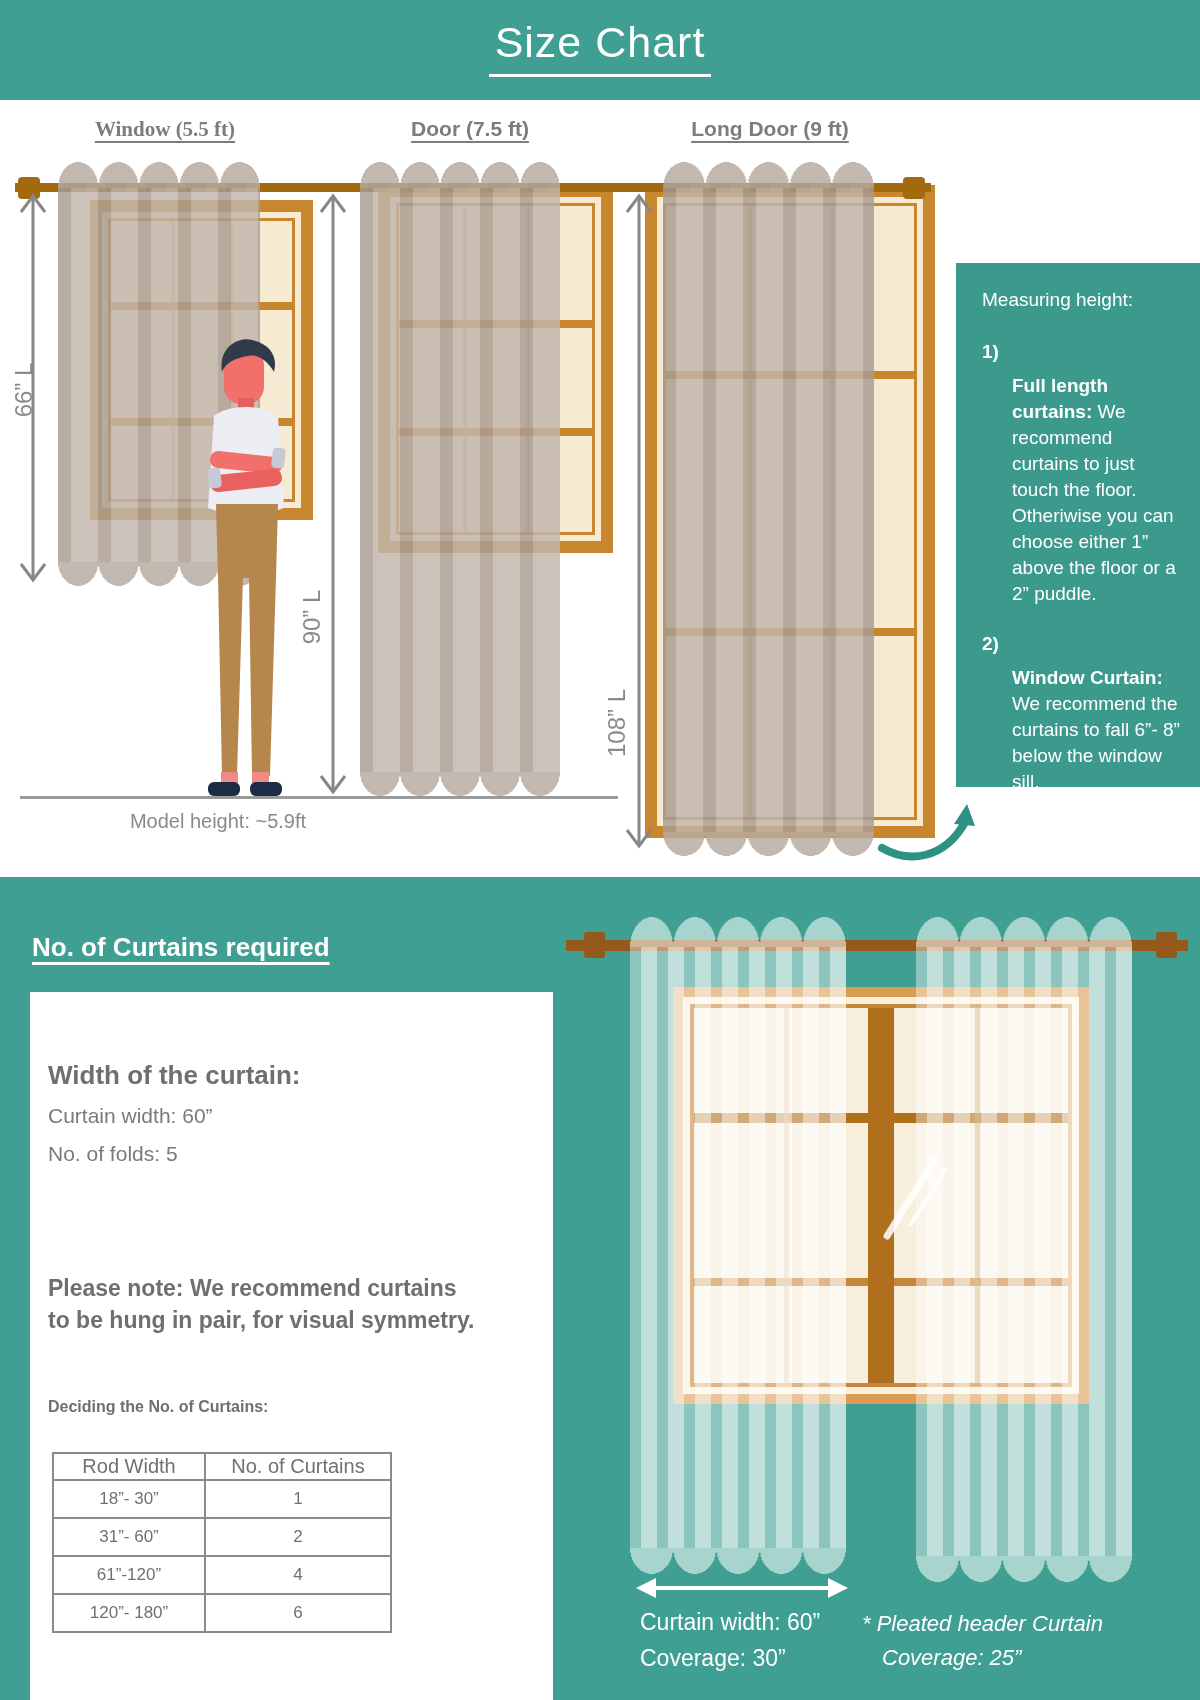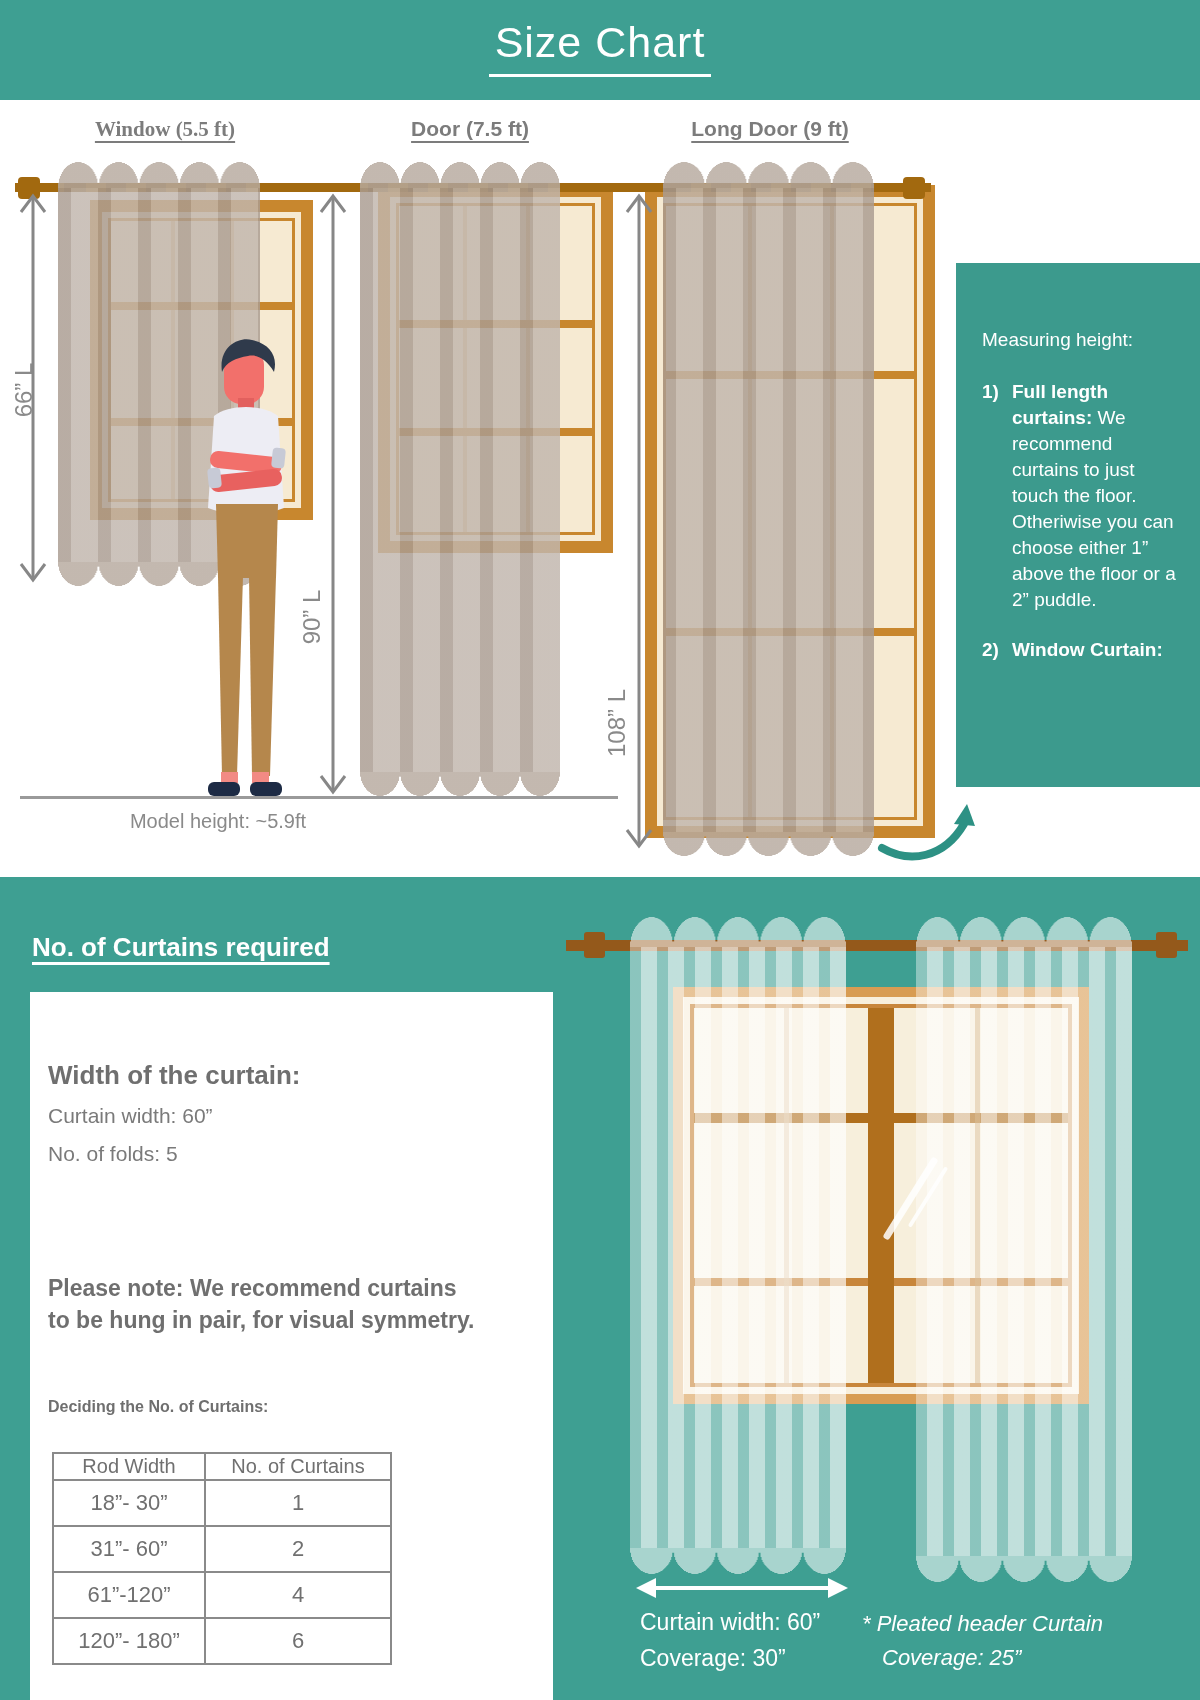--- a/index.html
+++ b/index.html
@@ -64,39 +64,39 @@
   .marrow{position:absolute;z-index:5;}
   .rot-label{position:absolute;width:130px;height:30px;text-align:center;color:#8A8A8A;font-size:24px;
              transform:rotate(-90deg);z-index:5;white-space:nowrap;}
   .floor{position:absolute;left:20px;top:796px;width:598px;height:3px;background:#9A9A9A;z-index:1;}
   .model-height{position:absolute;left:108px;top:810px;width:220px;text-align:center;color:#8A8A8A;
                 font-size:20px;z-index:5;}
 
   
   .mbox{position:absolute;left:956px;top:263px;width:244px;height:524px;background:#3C9A8D;z-index:6;
         color:#fff;padding:24px 18px 0 26px;font-size:19px;line-height:1.37;}
-  .mbox .mtitle{font-weight:500;margin-bottom:26px;margin-top:40px;}
+  .mbox .mtitle{font-weight:500;margin-bottom:26px;}
   .mitem{display:flex;margin-bottom:24px;}
   .mitem .num{width:30px;flex:0 0 30px;font-weight:700;}
-  .mitem .mtext{flex:1;}
+  .mitem .mtext{flex:1;margin-top:34px;}
   .mitem b{font-weight:700;}
 
   
   .bottom-teal{position:absolute;left:0;top:877px;width:1200px;height:823px;background:#3E9F92;z-index:0;}
   .bottom-title{position:absolute;left:32px;top:932px;color:#fff;font-size:26px;font-weight:700;
                 text-decoration:underline;text-underline-offset:6px;text-decoration-thickness:3px;z-index:6;}
   .white-box{position:absolute;left:30px;top:992px;width:523px;height:708px;background:#fff;z-index:1;}
   .gtxt{position:absolute;color:#7A7A7A;z-index:2;}
   .gbold{position:absolute;color:#6F6F6F;font-weight:700;z-index:2;}
 
   
   .rw-table{position:absolute;left:52px;top:1452px;z-index:2;border-collapse:collapse;}
   .rw-table th,.rw-table td{border:2px solid #8A8A8A;color:#707070;text-align:center;font-weight:400;}
   .rw-table th{font-size:20px;height:20px;}
-  .rw-table td{font-size:22px;height:46px;}
+  .rw-table td{font-size:17px;height:38px;}
   .rw-table .c1{width:152px;}
   .rw-table .c2{width:186px;}
 
   .blabel{position:absolute;color:#fff;font-size:23px;line-height:1.55;z-index:6;}
   .blabel.it{font-style:italic;}
   .blabel .ind{padding-left:20px;}
 </style>
 </head>
 <body>
 
@@ -208,21 +208,21 @@
   <div class="model-height">Model height: ~5.9ft</div>
 
   <div class="mbox">
     <div class="mtitle">Measuring height:</div>
     <div class="mitem">
       <span class="num">1)</span>
       <span class="mtext"><b>Full length curtains:</b> <span>We recommend curtains to just touch the floor. Otheriwise you can choose either 1” above the floor or a 2” puddle.</span></span>
     </div>
     <div class="mitem">
       <span class="num">2)</span>
-      <span class="mtext"><b>Window Curtain:</b><br></span>
+      <span class="mtext"><b>Window Curtain:</b><br><span>We recommend the curtains to fall 6”- 8” below the window sill.</span></span>
     </div>
   </div>
 
   <svg class="abs" style="left:872px;top:798px;z-index:6;" width="116" height="68" viewBox="0 0 116 68">
     <path d="M10,50 C38,66 72,60 92,26" stroke="#2D9184" stroke-width="8" fill="none" stroke-linecap="round"></path>
     <polygon points="82,26 95,6 103,28" fill="#2D9184"></polygon>
   </svg>
 
   <div class="bottom-teal"></div>
   <div class="bottom-title">No. of Curtains required</div>

